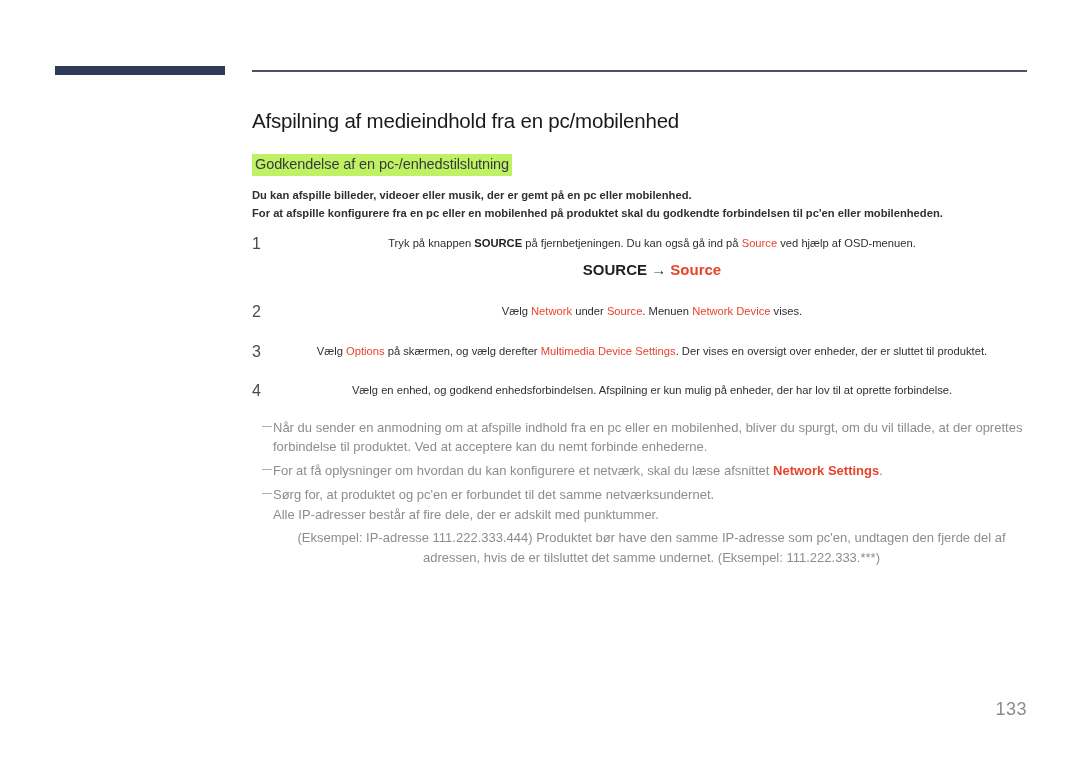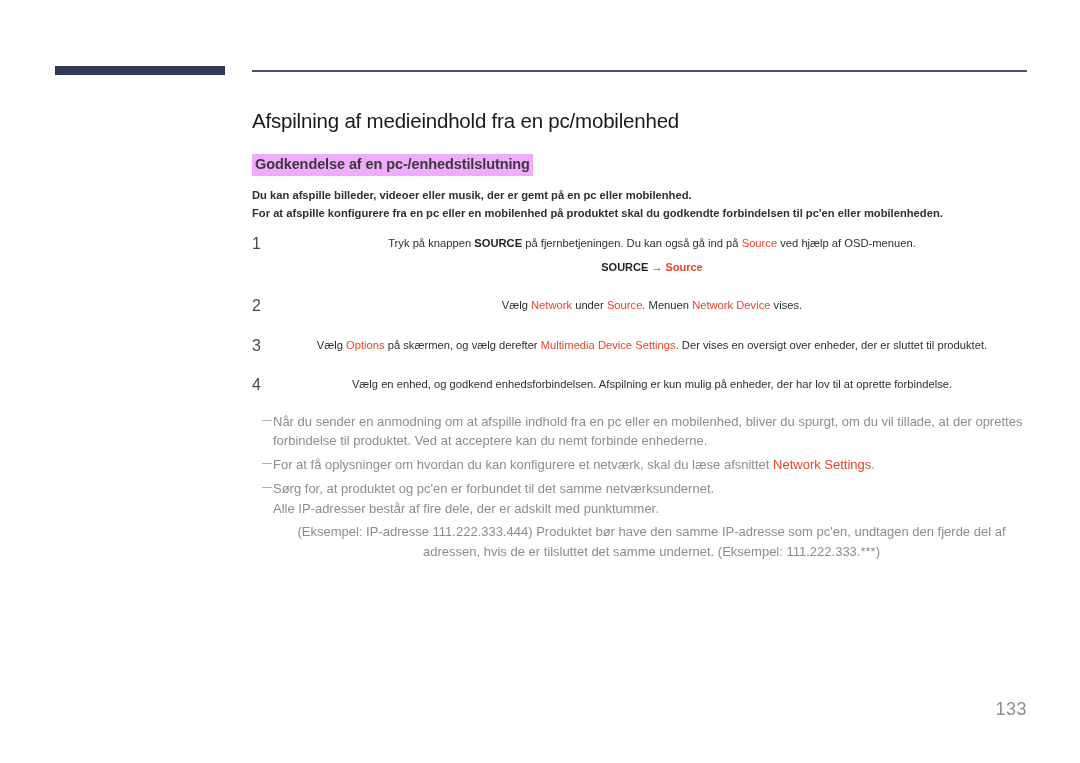--- a/index.html
+++ b/index.html
@@ -50,24 +50,24 @@
     letter-spacing: -0.2px;
     color: #1a1a1a;
     line-height: 1.25;
   }
 
   .sub-heading-wrap {
     margin-top: 20px;
   }
   .sub-heading {
     display: inline-block;
-    background: #f0abfc;
+    background: #bef264;
     color: #3a3a38;
     font-size: 14.5px;
-    font-weight: bold;
+    font-weight: normal;
     line-height: 1.35;
     padding: 1px 3px 2px 3px;
     letter-spacing: -0.1px;
   }
 
   p.intro {
     margin: 0;
     font-size: 11.2px;
     line-height: 1.58;
     color: #2f2f2f;
@@ -92,21 +92,21 @@
   }
   .step-body {
     flex: 1;
     font-size: 11.2px;
     line-height: 1.55;
     color: #2f2f2f;
     text-align: center;
   }
   .step-sub {
     margin-top: 7px;
-    font-size: 11px;
+    font-size: 15px;
     line-height: 1.5;
     font-weight: bold;
     color: #1f1f1f;
   }
   .step-gap { height: 13px; }
 
   b.kw { font-weight: bold; color: #1f1f1f; }
   span.accent { color: #e8432a; }
   span.accent-b { color: #e8432a; font-weight: bold; }
   span.arrow { color: #3a3a3a; }
@@ -127,21 +127,21 @@
     font-size: 10px;
     line-height: 1;
     padding-top: 3px;
   }
   .note-body {
     flex: 1;
     font-size: 13px;
     line-height: 1.52;
     color: #8d8d8d;
   }
-  .note-body .accent-b { color: #e8432a; font-weight: normal; text-align: right; }
+  .note-body .accent-b { color: #e8432a; font-weight: bold; text-align: right; }
   .note-line { display: block; }
   .note-para { display: block; margin-top: 4px; text-align: center; }
 
   
   .page-number {
     position: absolute;
     right: 53px;
     bottom: 43px;
     font-size: 18px;
     color: #8d8d8d;

